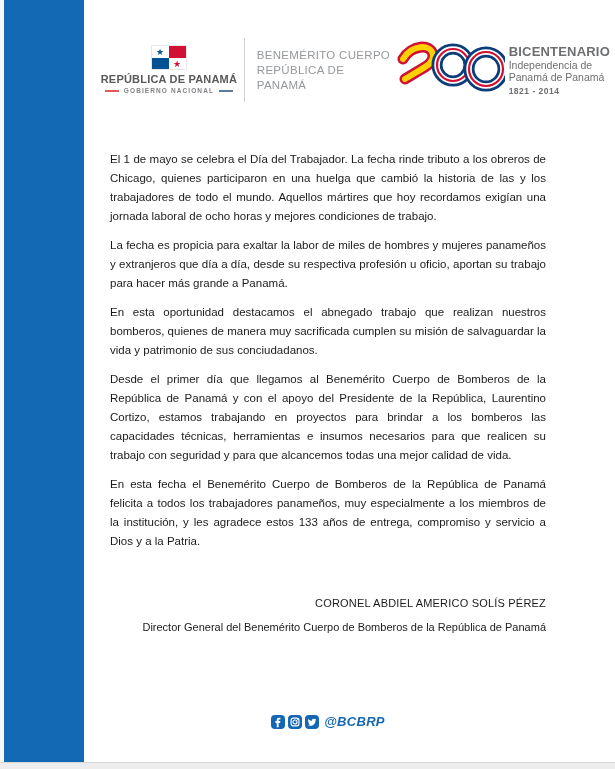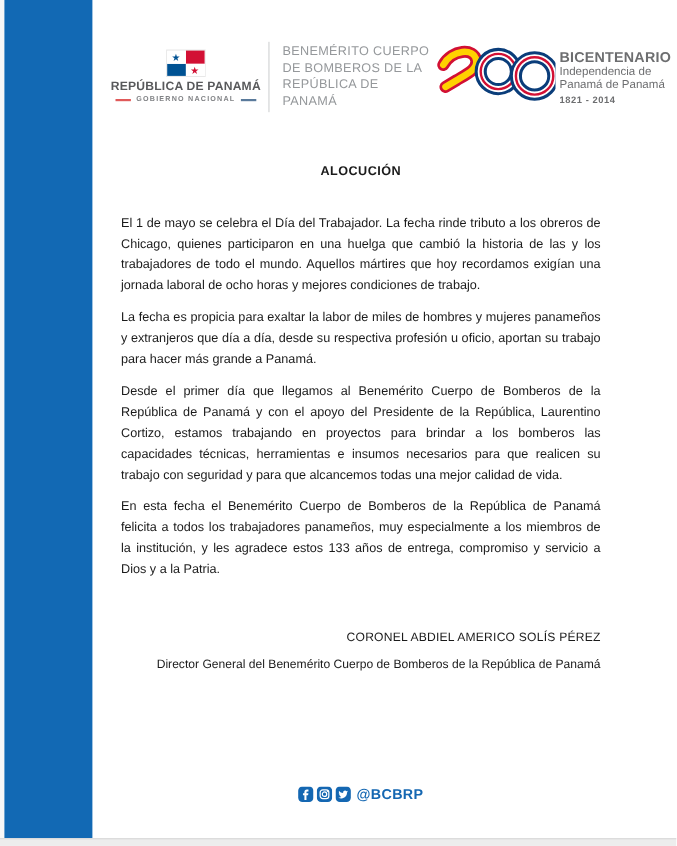--- a/index.html
+++ b/index.html
@@ -164,20 +164,21 @@
 
   
   .footer {
     position: absolute;
     left: 110px; top: 714px;
     width: 436px;
     display: flex;
     justify-content: center;
     align-items: center;
     gap: 3px;
+    font-style: italic;
   }
   .social-icon { width: 14px; height: 14px; display: block; cursor: pointer; }
   .social-handle {
     font-size: 13px;
     font-weight: bold;
     color: #1467b2;
     margin-left: 2px;
     letter-spacing: 0.3px;
     cursor: pointer;
   }
@@ -206,21 +207,20 @@
       <span class="dash red"></span>
       <span>GOBIERNO NACIONAL</span>
       <span class="dash blue"></span>
     </div>
   </div>
 
   <div class="header-divider"></div>
 
   <div class="org-title">
     <div>BENEMÉRITO CUERPO</div>
-    <div>DE BOMBEROS DE LA</div>
     <div>REPÚBLICA DE PANAMÁ</div>
   </div>
 
   <div class="bicent">
     <svg width="108" height="66" viewBox="0 0 108 66">
 
       <path d="M6 22 C14 8, 34 6, 36 18 C37 26, 28 30, 18 36 L8 42" fill="none" stroke="#d21034" stroke-width="11" stroke-linecap="round"></path>
       <path d="M6 22 C14 8, 34 6, 36 18 C37 26, 28 30, 18 36 L8 42" fill="none" stroke="#ffd100" stroke-width="6" stroke-linecap="round"></path>
 
       <circle cx="56" cy="28" r="16" fill="none" stroke="#0a3d7a" stroke-width="11"></circle>
@@ -234,24 +234,24 @@
     <div class="bicent-text">
       <div class="bicent-title">BICENTENARIO</div>
       <div class="bicent-sub">Independencia de</div>
       <div class="bicent-sub">Panamá de Panamá</div>
       <div class="bicent-years">1821 - 2014</div>
     </div>
   </div>
 </div>
 
 <div class="doc">
-  <div class="doc-title">ALOCUCIÓN</div>
 
   <p class="para">El 1 de mayo se celebra el Día del Trabajador. La fecha rinde tributo a los obreros de Chicago, quienes participaron en una huelga que cambió la historia de las y los trabajadores de todo el mundo. Aquellos mártires que hoy recordamos exigían una jornada laboral de ocho horas y mejores condiciones de trabajo.</p>
   <p class="para">La fecha es propicia para exaltar la labor de miles de hombres y mujeres panameños y extranjeros que día a día, desde su respectiva profesión u oficio, aportan su trabajo para hacer más grande a Panamá.</p>
+  <p class="para">En esta oportunidad destacamos el abnegado trabajo que realizan nuestros bomberos, quienes de manera muy sacrificada cumplen su misión de salvaguardar la vida y patrimonio de sus conciudadanos.</p>
   <p class="para">Desde el primer día que llegamos al Benemérito Cuerpo de Bomberos de la República de Panamá y con el apoyo del Presidente de la República, Laurentino Cortizo, estamos trabajando en proyectos para brindar a los bomberos las capacidades técnicas, herramientas e insumos necesarios para que realicen su trabajo con seguridad y para que alcancemos todas una mejor calidad de vida.</p>
   <p class="para">En esta fecha el Benemérito Cuerpo de Bomberos de la República de Panamá felicita a todos los trabajadores panameños, muy especialmente a los miembros de la institución, y les agradece estos 133 años de entrega, compromiso y servicio a Dios y a la Patria.</p>
 
 
   <div class="sig-name">CORONEL ABDIEL AMERICO SOLÍS PÉREZ</div>
   <div class="sig-title">Director General del Benemérito Cuerpo de Bomberos de la República de Panamá</div>
 </div>
 
 <div class="footer">
   <svg class="social-icon" viewBox="0 0 32 32">

